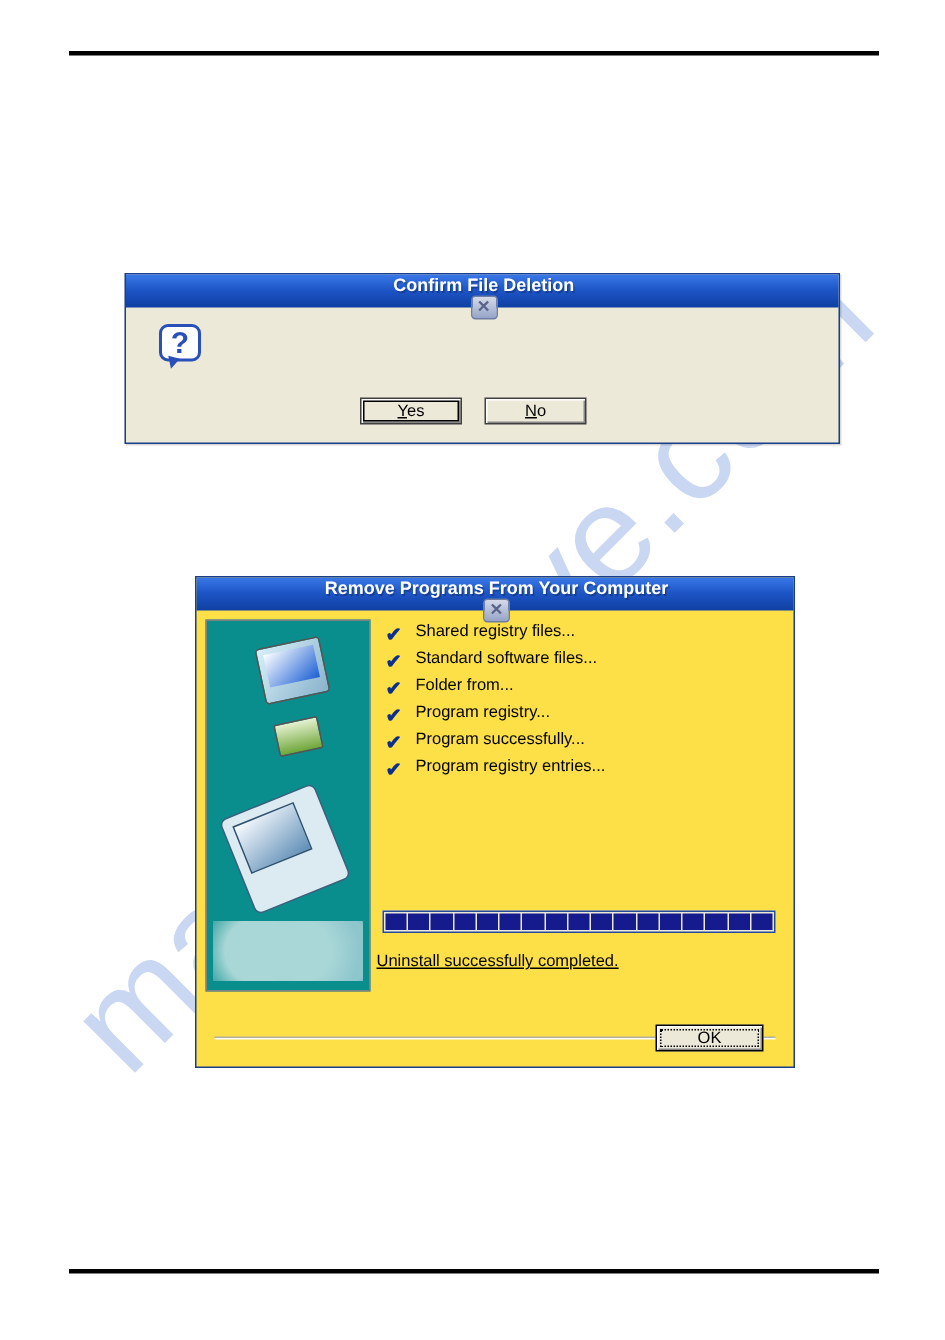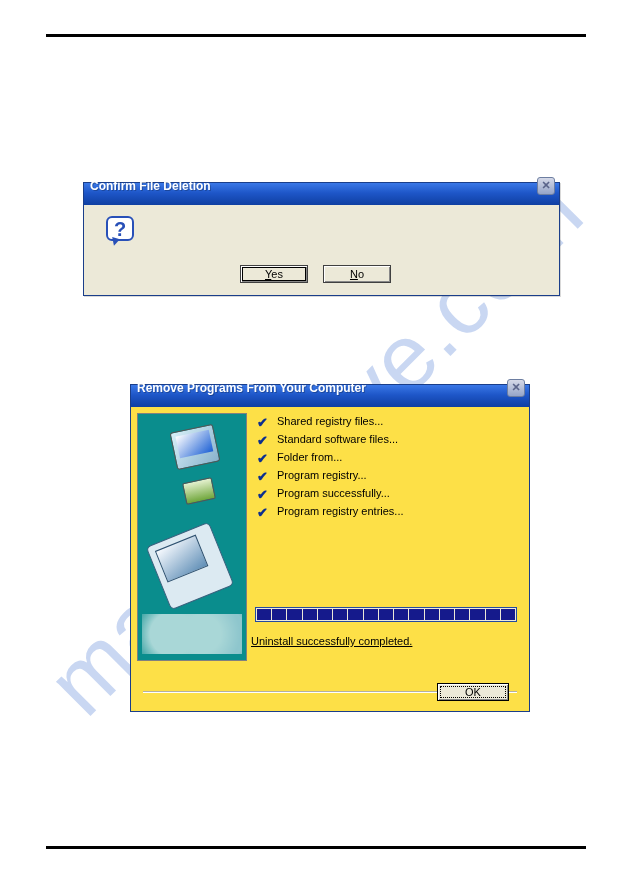--- a/index.html
+++ b/index.html
@@ -39,20 +39,21 @@
   }
   .titlebar {
     height: 22px;
     background: linear-gradient(to bottom, #3a78e7 0%, #1e56c8 45%, #0f3fa2 100%);
     color: #fff;
     font-weight: bold;
     font-size: 12px;
     display: flex;
     align-items: center;
     padding: 0 4px 16px 6px;
+    flex-direction: column;
   }
   .titlebar .title { flex: 1; text-shadow: 1px 1px 0 rgba(0,0,0,.25); }
   .closebtn {
     width: 18px; height: 18px;
     background: linear-gradient(to bottom, #f39d8b, #c1402a);
     border: 1px solid #9a2c18;
     border-radius: 3px;
     color: #fff;
     font-size: 11px;
     line-height: 14px;

